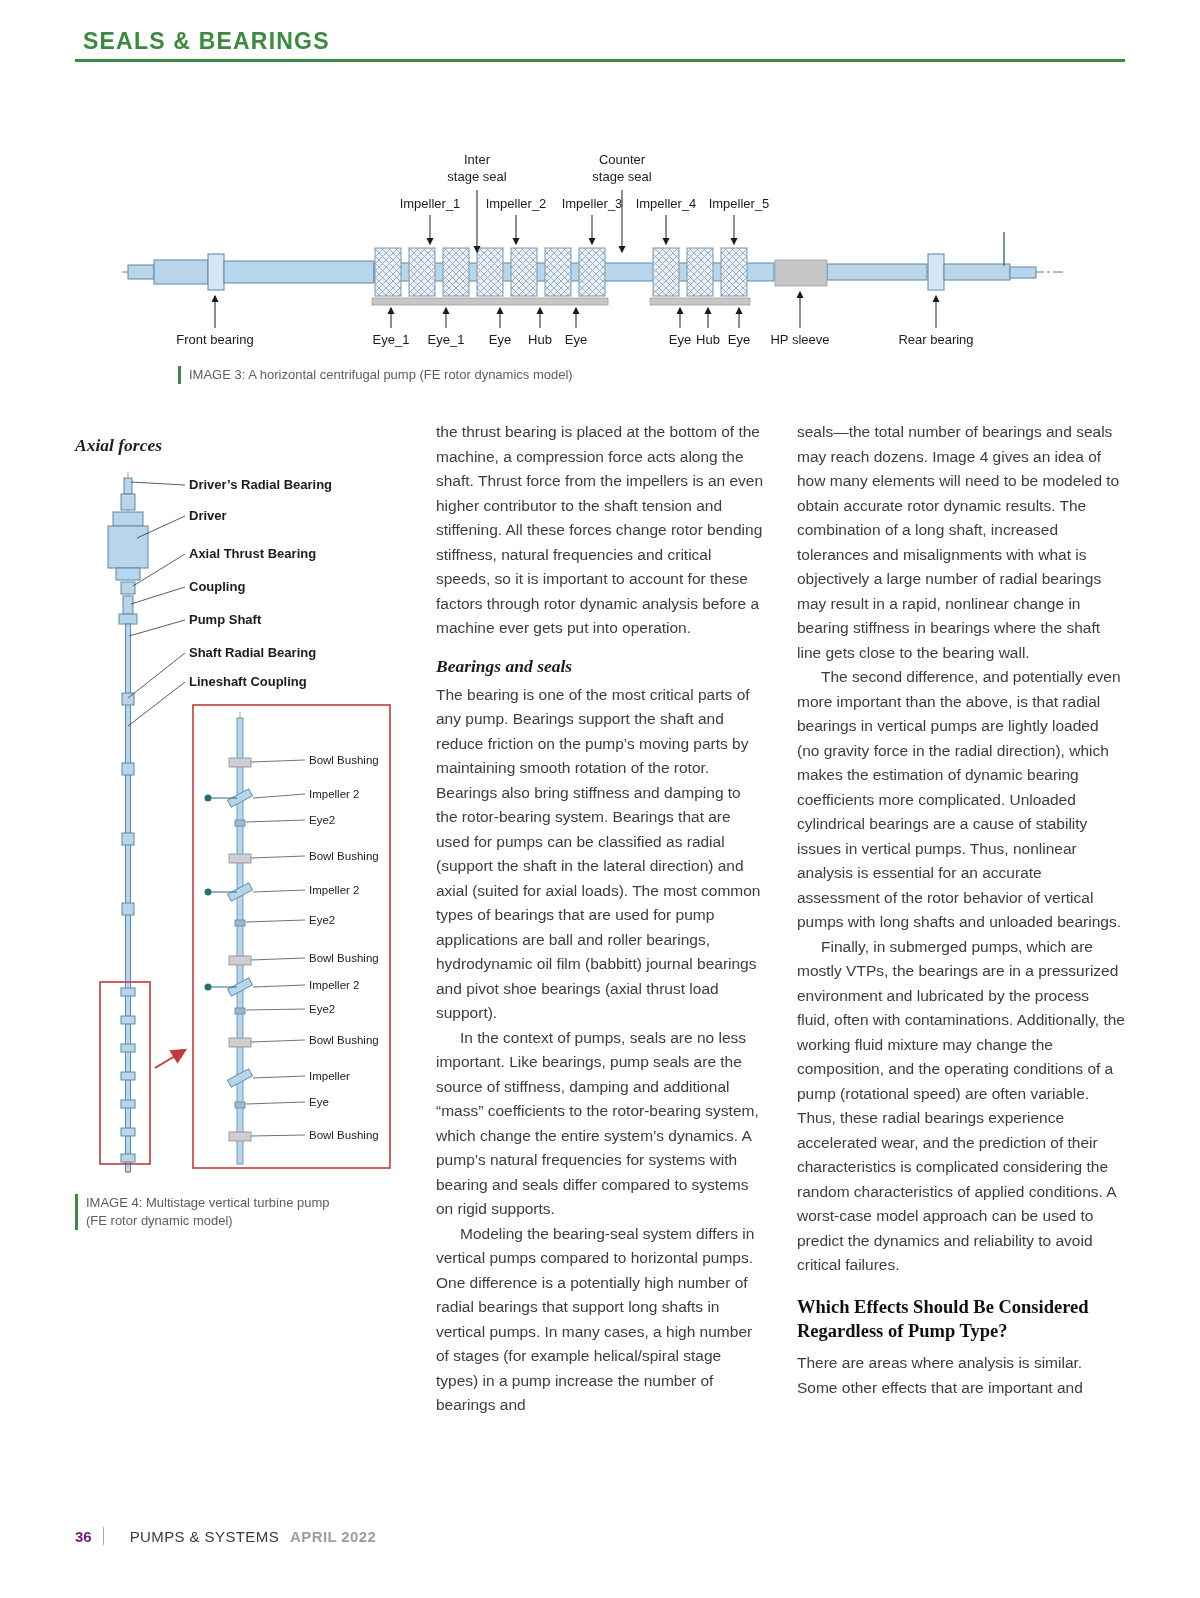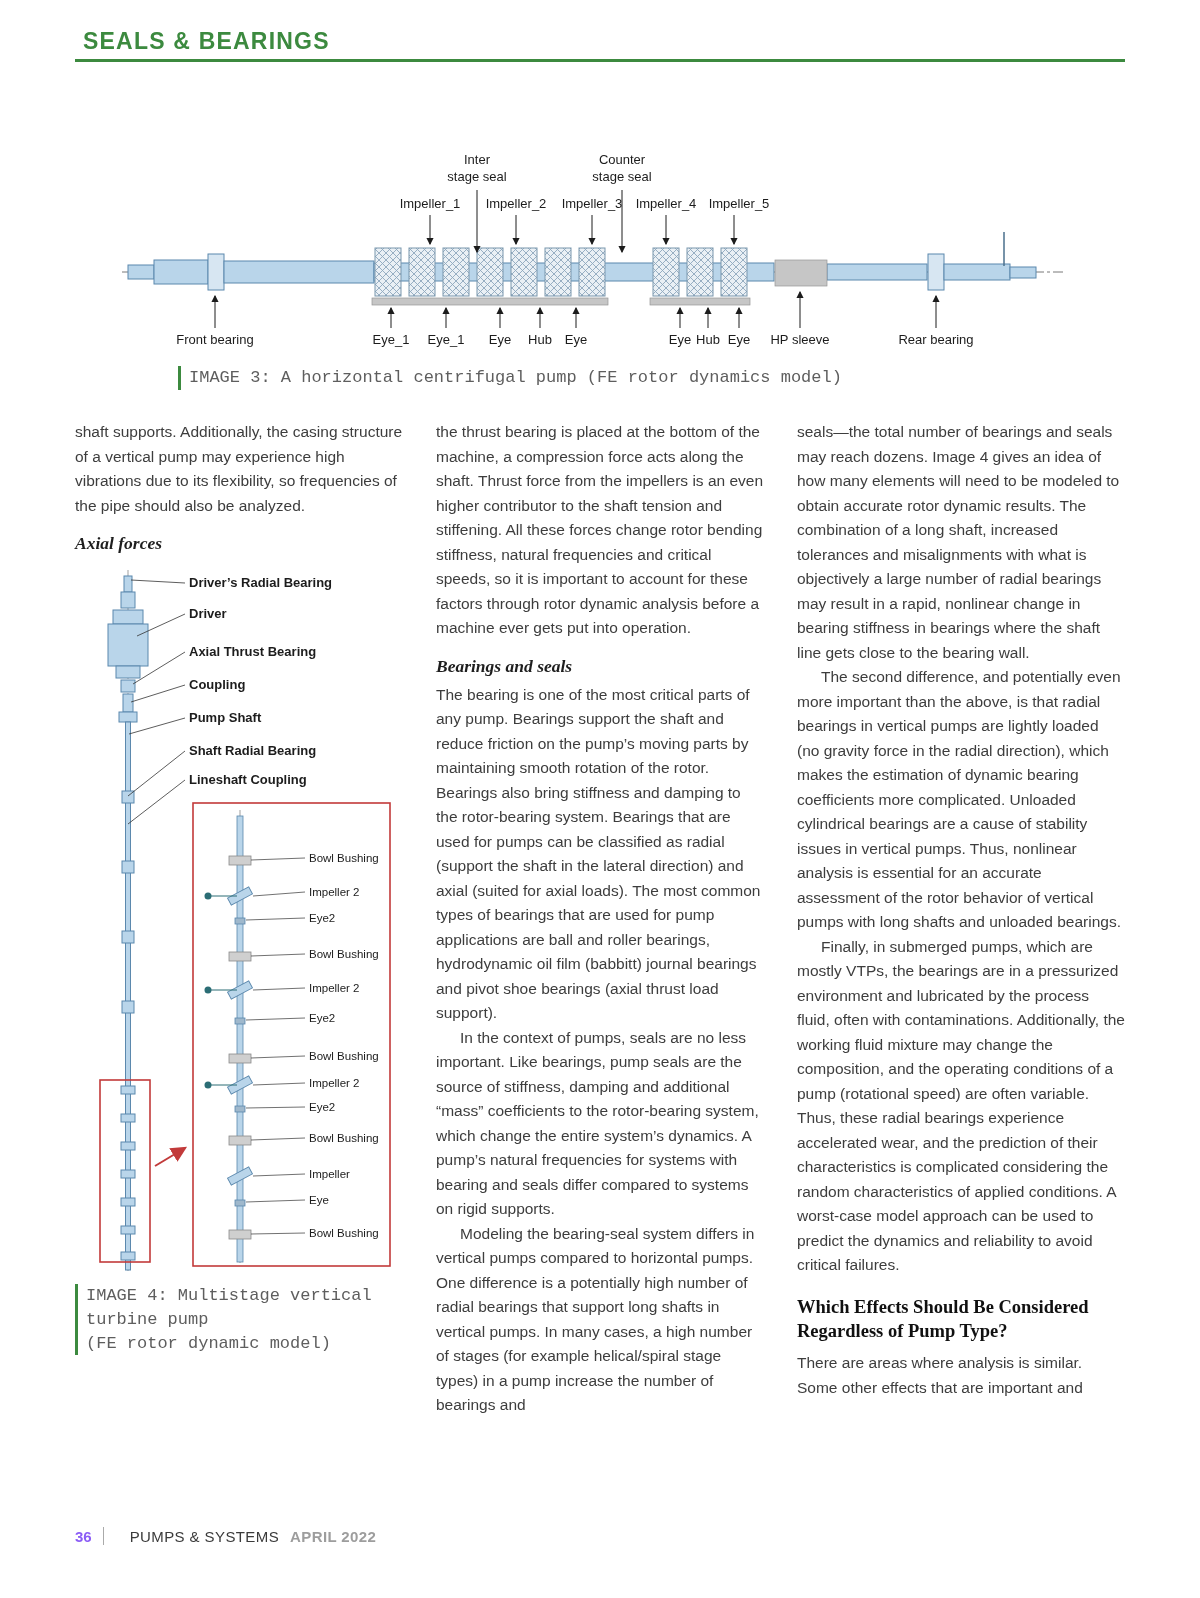--- a/index.html
+++ b/index.html
@@ -6,35 +6,35 @@
   html,body { background:#ffffff; }
   body { width:1200px; height:1598px; position:relative; font-family:"Liberation Sans", sans-serif; color:#3d3d3d; }
   .page { position:absolute; inset:0; background:#fff; overflow:hidden; }
 
   .header-title { position:absolute; left:83px; top:28px; font-size:23px; font-weight:bold; letter-spacing:1.2px; color:#3c8a3f; }
   .header-rule { position:absolute; left:75px; top:59px; width:1050px; height:3px; background:#3c8a3f; }
 
   .fig3 { position:absolute; left:120px; top:148px; width:950px; height:215px; }
   .fig3-caption { position:absolute; left:178px; top:366px; }
 
-  .fig-caption { display:flex; gap:8px; color:#5e5e5e; font-size:17px; line-height:1.4;font-family:Liberation Mono, monospace; }
+  .fig-caption { display:flex; gap:8px; color:#5e5e5e; font-size:13px; line-height:1.4; }
   .capbar { width:3px; background:#3c8a3f; flex:none; }
 
   .columns { position:absolute; left:75px; top:420px; width:1050px; display:flex; gap:33px; }
   .col { width:328px; flex:none; }
   p.body { font-size:15.5px; line-height:24.5px; color:#3d3d3d; text-align:left; }
   p.indent { text-indent:24px; }
   h3.sub { font-family:"Liberation Serif", serif; font-style:italic; font-weight:600; font-size:17.5px; color:#1e1e1e; margin:15px 0 6px; }
   h3.boldhead { font-family:"Liberation Serif", serif; font-weight:700; font-size:18.5px; line-height:1.35; color:#101010; margin:17px 0 7px; }
 
   .fig4 { margin-top:12px; position:relative; width:330px; height:712px; }
-  .fig4-caption { margin-top:6px; }
+  .fig4-caption { margin-top:14px; }
 
   .footer { position:absolute; left:75px; top:1527px; display:flex; align-items:center; gap:11px; font-size:15px; }
-  .footer .pgnum { font-weight:bold; color:#8b5cf6; }
+  .footer .pgnum { font-weight:bold; color:#701a75; }
   .footer .fdiv { width:1px; height:18px; background:#aaaaaa; }
   .footer .mag { color:#3a3a3a; letter-spacing:0.4px;margin-left:15px; }
   .footer .issue { color:#9d9d9d; font-weight:bold; letter-spacing:0.4px; }
 
   svg text { font-family:"Liberation Sans", sans-serif; fill:#1c1c1c; }
   .t13 { font-size:13px; }
   .t13b { font-size:13px; font-weight:600; }
   .t11 { font-size:11.5px; font-weight:500; }
 </style>
 </head>
@@ -141,21 +141,20 @@
   </div>
 
   <div class="fig3-caption fig-caption">
     <div class="capbar"></div>
     <div>IMAGE 3: A horizontal centrifugal pump (FE rotor dynamics model)</div>
   </div>
 
   <div class="columns">
 
     <div class="col">
-      <p class="body">shaft supports. Additionally, the casing structure of a vertical pump may experience high vibrations due to its flexibility, so frequencies of the pipe should also be analyzed.</p>
       <h3 class="sub">Axial forces</h3>
 
       <div class="fig4">
         <svg viewBox="0 0 330 712" width="330" height="712">
           <defs>
             <marker id="arrR" viewBox="0 0 10 10" refX="8.5" refY="5" markerWidth="8" markerHeight="8" orient="auto-start-reverse">
               <path d="M0,0 L10,5 L0,10 z" fill="#c23a3a"></path>
             </marker>
           </defs>
 

